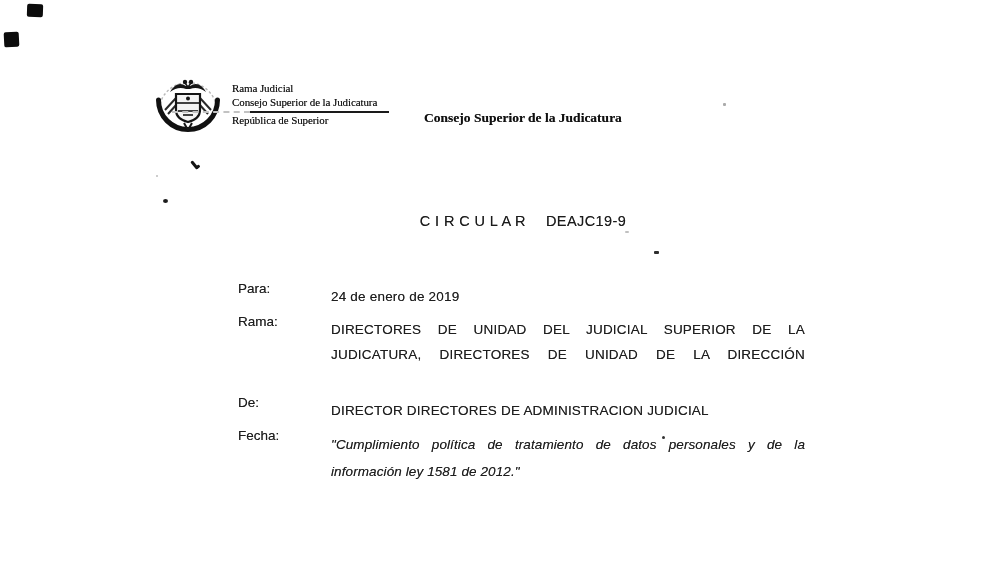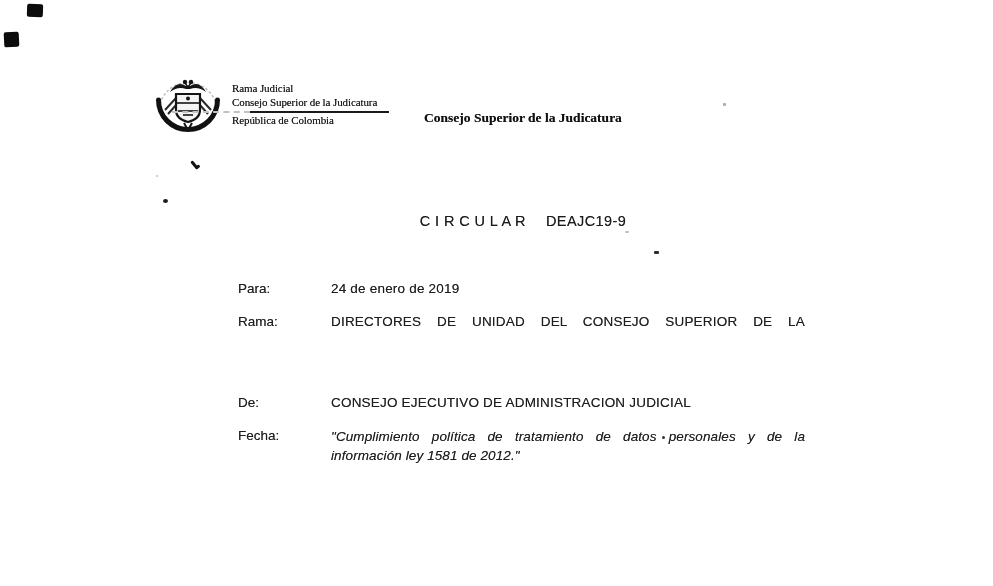--- a/index.html
+++ b/index.html
@@ -34,21 +34,21 @@
   
   .doc-title{
     position:absolute;left:333px;top:213px;width:380px;text-align:center;
     font-size:14.5px;letter-spacing:0.4px;color:#1b1b1b;white-space:nowrap;
   }
   .doc-title .num{margin-left:20px;}
   
   .row{position:absolute;left:238px;width:580px;font-size:13.5px;}
   .lbl{position:absolute;left:0;top:0;line-height:17px;}
   .val{position:absolute;left:93px;top:0;width:474px;}
-  .ln{line-height:17px;letter-spacing:0.2px;}
+  .ln{line-height:17px;letter-spacing:0.2px;margin-top:8px;}
   .j{text-align:justify;text-align-last:justify;}
   .asunto .ln{line-height:19px;font-style:italic;letter-spacing:0.1px;}
   .row-fecha{top:280px;} .row-para{top:313px;} .row-de{top:394px;} .row-asunto{top:427px;}
   .txt-soft{text-shadow:0 0 0.3px rgba(20,20,20,0.6);}
 </style>
 </head>
 <body>
 
 <div class="page txt-soft">
 
@@ -81,21 +81,21 @@
     <circle cx="36" cy="28.5" r="2" fill="#141414"></circle>
     <path d="M31 45 h10" stroke="#141414" stroke-width="1.6"></path>
 
     <path d="M32 53 L36 60 L40 53" fill="none" stroke="#161616" stroke-width="2"></path>
   </svg>
 
   <div class="lh-text">
     <div>Rama Judicial</div>
     <div>Consejo Superior de la Judicatura</div>
     <div class="lh-rule"></div>
-    <div>República de Colombia</div>
+    <div>República de Superior</div>
   </div>
   <div class="lh-rule-faint"></div>
 
   <div class="center-head">
     <div>Consejo Superior de la Judicatura</div>
   </div>
 
   <div class="doc-title">
     <span>C I R C U L A R</span><span class="num">DEAJC19-9</span>
   </div>
@@ -103,28 +103,29 @@
   <div class="row row-fecha">
     <div class="lbl">Para:</div>
     <div class="val">
       <div class="ln">24 de enero de 2019</div>
     </div>
   </div>
 
   <div class="row row-para">
     <div class="lbl">Rama:</div>
     <div class="val">
-      <div class="ln j">DIRECTORES DE UNIDAD DEL CONSEJO SUPERIOR DE LA</div>
+      <div class="ln j">DIRECTORES DE UNIDAD DEL JUDICIAL SUPERIOR DE LA</div>
+      <div class="ln j">JUDICATURA, DIRECTORES DE UNIDAD DE LA DIRECCIÓN</div>
     </div>
   </div>
 
   <div class="row row-de">
     <div class="lbl">De:</div>
     <div class="val">
-      <div class="ln">CONSEJO EJECUTIVO DE ADMINISTRACION JUDICIAL</div>
+      <div class="ln">DIRECTOR DIRECTORES DE ADMINISTRACION JUDICIAL</div>
     </div>
   </div>
 
   <div class="row row-asunto asunto">
     <div class="lbl">Fecha:</div>
     <div class="val">
       <div class="ln j">"Cumplimiento política de tratamiento de datos personales y de la</div>
       <div class="ln">información ley 1581 de 2012."</div>
     </div>
   </div>

